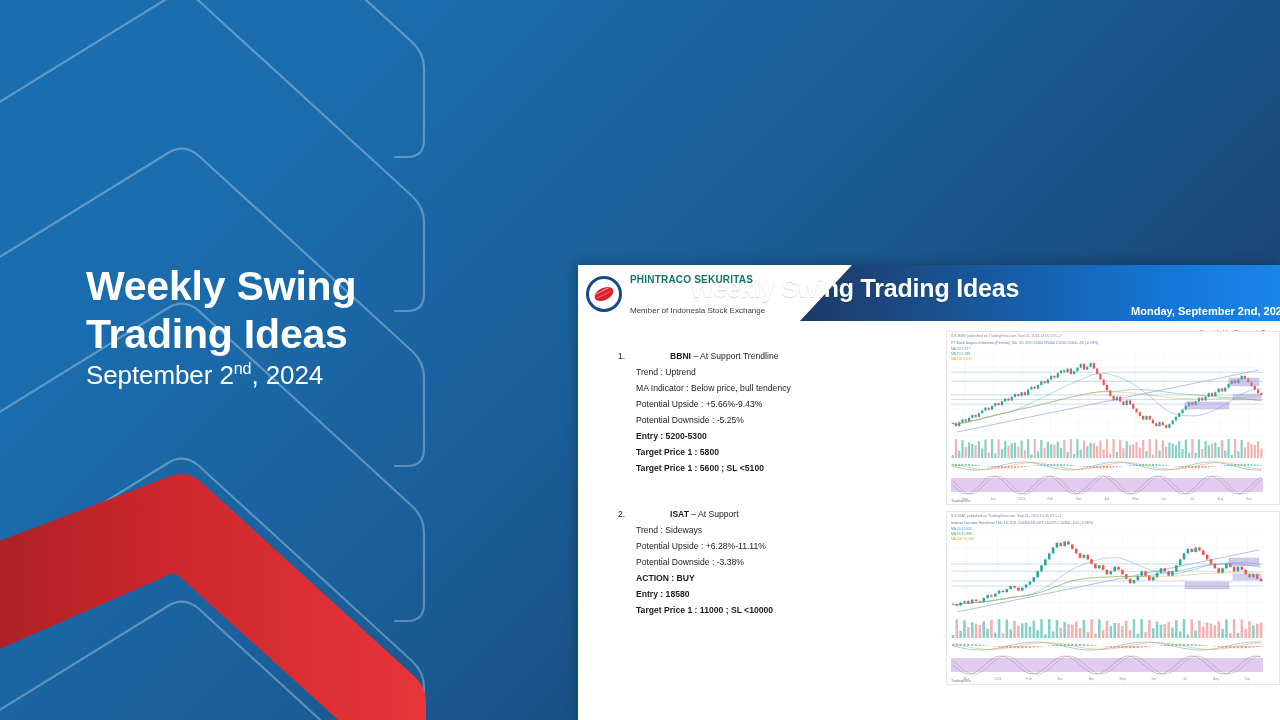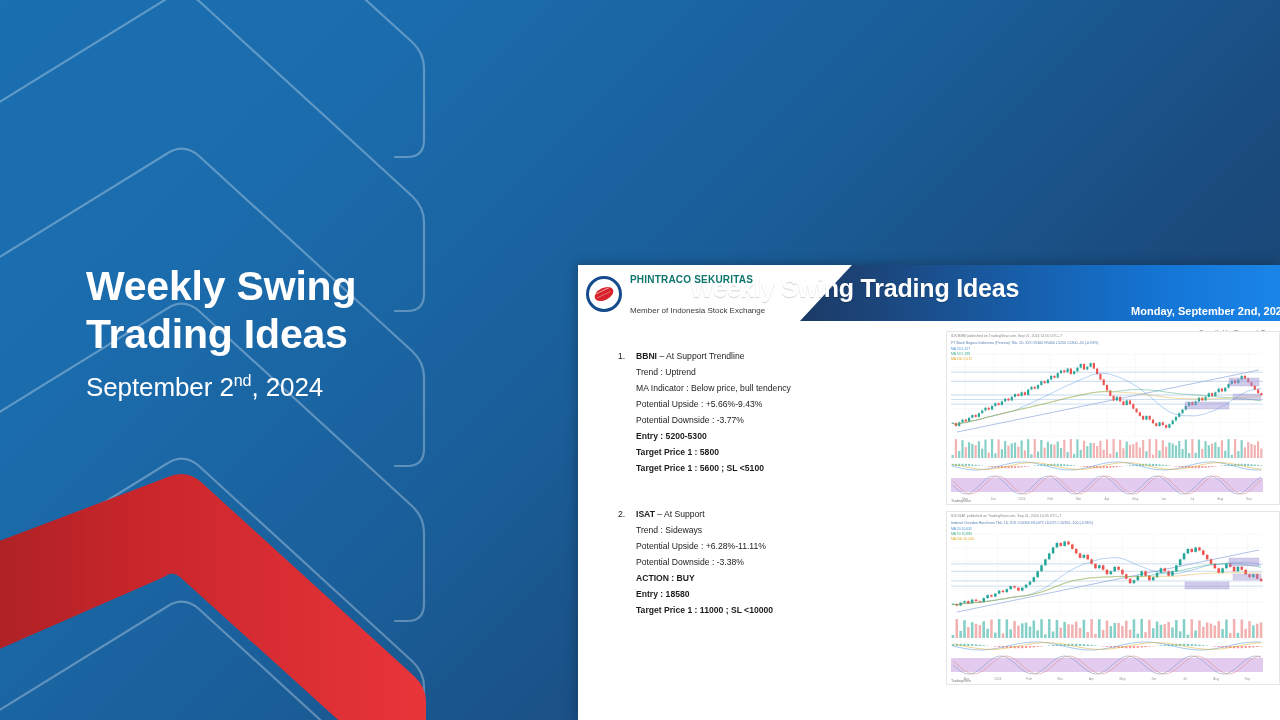--- a/index.html
+++ b/index.html
@@ -31,21 +31,21 @@
   #deck-title {
     font-size: 41px;
     font-weight: bold;
     color: #ffffff;
     line-height: 1.18;
     letter-spacing: -0.2px;
     margin: 0;
     white-space: pre-line;
   }
   #deck-date {
-    margin-top: 12px;
+    margin-top: 0;
     font-size: 26px;
     color: #ffffff;
     font-weight: normal;
     letter-spacing: -0.1px;
   }
   #deck-date sup {
     font-size: 0.62em;
     vertical-align: super;
   }
 
@@ -150,21 +150,21 @@
     font-size: 8.6px;
     color: #1c1c1c;
     line-height: 1.86;
   }
   .idea-num {
     position: absolute;
     left: -18px; top: 0;
     font-size: 8.6px;
     color: #1c1c1c;
   }
-  .idea-head { font-weight: normal; }
+  .idea-head { font-weight: normal; margin-left: 34px; }
   .idea-head .ticker { font-weight: bold; }
   .idea-line.bold { font-weight: bold; }
 
   #charts-col {
     flex: 1;
     padding: 4px 0 0 0;
     display: flex;
     flex-direction: column;
     gap: 6px;
   }
@@ -272,21 +272,21 @@
       <div id="ideas-col">
 
         <div class="idea">
           <span class="idea-num">1.</span>
           <div class="idea-head">
             <span class="ticker">BBNI</span><span> – At Support Trendline</span>
           </div>
           <div class="idea-line">Trend :  Uptrend</div>
           <div class="idea-line">MA Indicator :  Below price, bull tendency</div>
           <div class="idea-line">Potential Upside : +5.66%-9.43%</div>
-          <div class="idea-line">Potential Downside : -3.77%</div>
+          <div class="idea-line">Potential Downside : -5.25%</div>
           <div class="idea-line bold">Entry :  5200-5300</div>
           <div class="idea-line bold">Target Price 1 : 5800</div>
           <div class="idea-line bold">Target Price 1 : 5600 ; SL &lt;5100</div>
         </div>
 
         <div class="idea">
           <span class="idea-num">2.</span>
           <div class="idea-head">
             <span class="ticker">ISAT</span><span> – At Support</span>
           </div>

